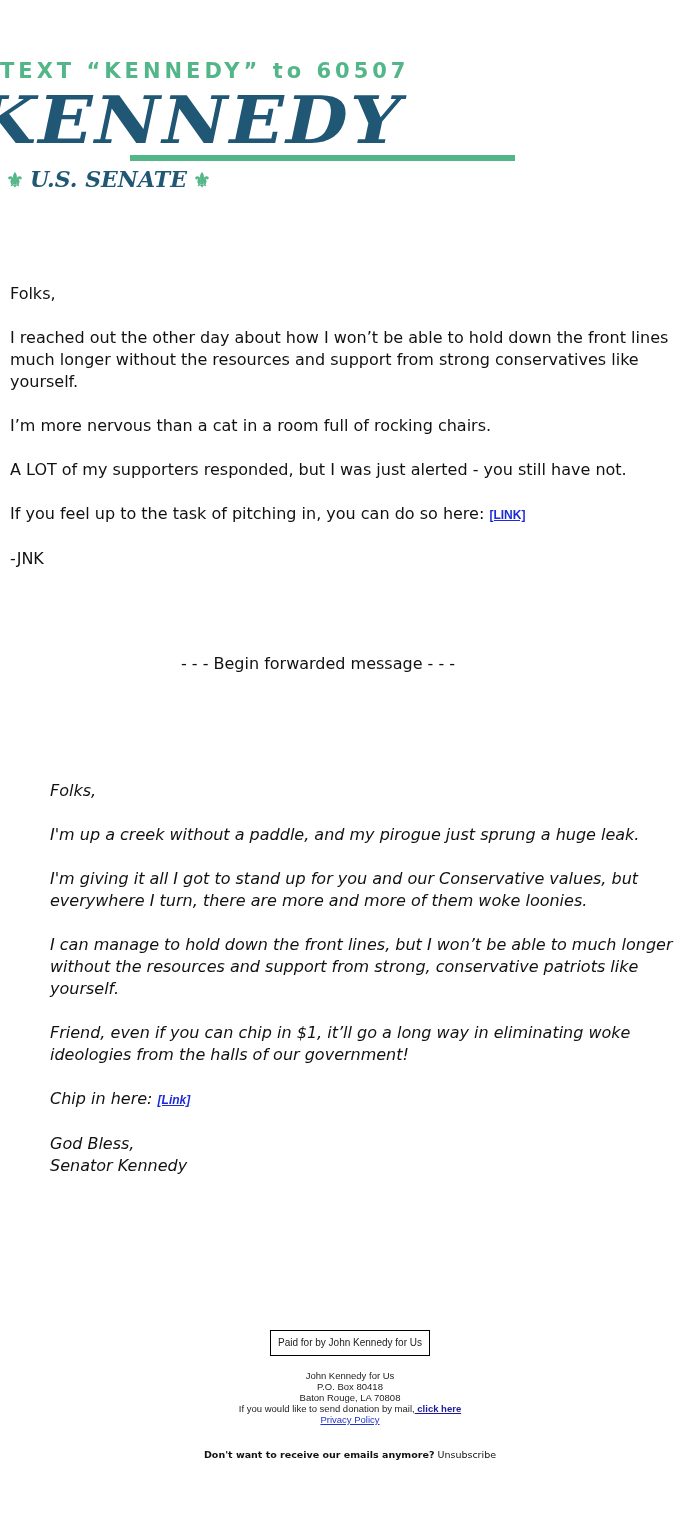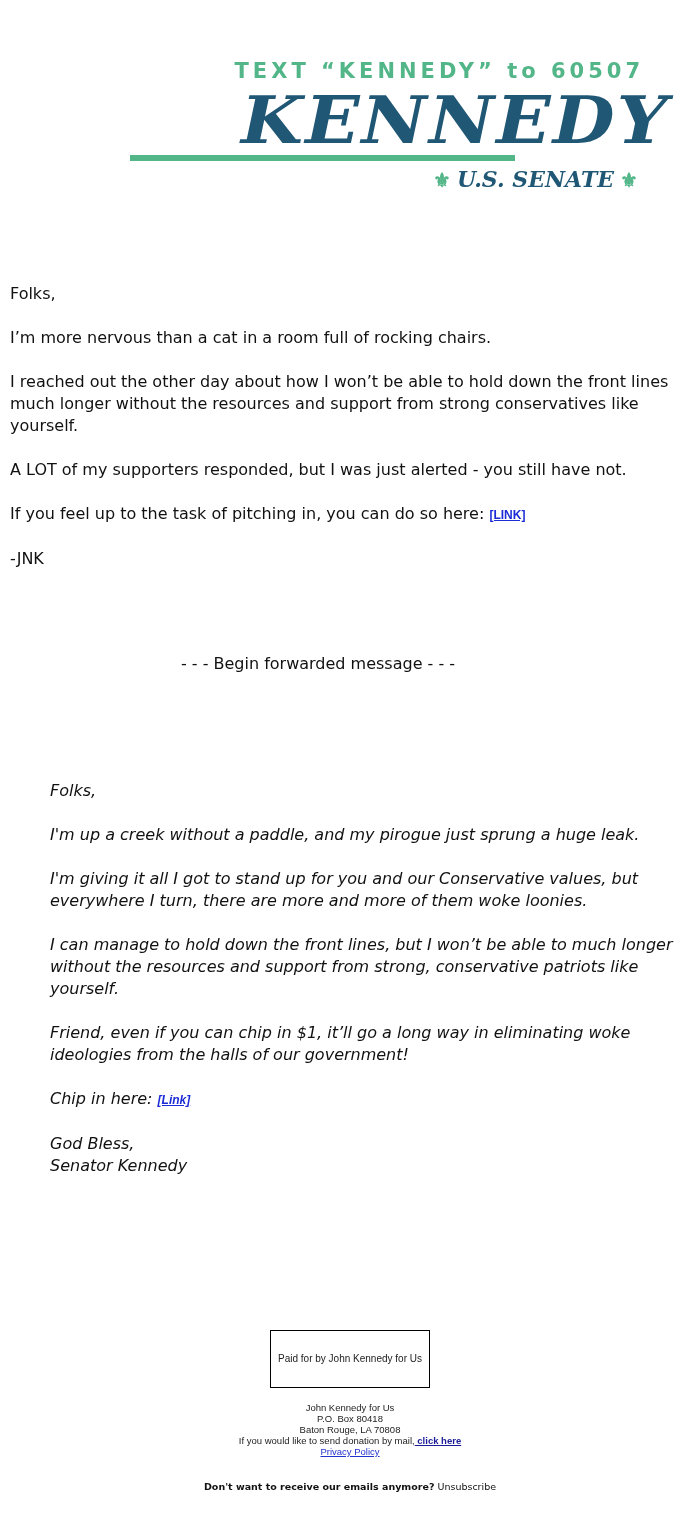--- a/index.html
+++ b/index.html
@@ -1,52 +1,52 @@
 <!DOCTYPE html>
 <html><head>
   <meta charset="utf-8">
   <style>
     html, body { margin: 0; padding: 0; background: #ffffff; }
     body { width: 700px; height: 1540px; position: relative; overflow: hidden; color: #111; }
-    .logo { position: absolute; left: 0; top: 55px; width: 644px; text-align: right; }
+    .logo { position: absolute; left: 0; top: 55px; width: 644px; text-align: left; }
     .logo-sms { font-family: "DejaVu Sans", sans-serif; font-weight: bold; font-size: 21px; letter-spacing: 4px; color: #52b688; line-height: 32px; }
     .logo-name { font-family: "DejaVu Serif", serif; font-weight: bold; font-style: italic; font-size: 66px; color: #1f5775; line-height: 66px; letter-spacing: 2px; transform: scaleX(1.08); }
     .logo-bar { width: 385px; height: 6px; background: #52b688; margin: 2px auto 0 auto; }
     .logo-sub { margin-top: 4px; font-family: "DejaVu Serif", serif; font-weight: bold; font-style: italic; font-size: 22px; color: #1f5775; line-height: 28px; }
     .fleur { color: #52b688; font-style: normal; font-size: 20px; margin: 0 6px; }
     .body-text { position: absolute; left: 10px; top: 283px; width: 685px; font-family: "DejaVu Sans", sans-serif; font-size: 16px; line-height: 22px; }
     .body-text p { margin: 0 0 22px 0; }
     a.lnk { color: #1c2bd6; font-family: "Liberation Sans", sans-serif; font-weight: bold; text-decoration: underline; font-size: 12px; text-align: right; }
     .fwd { position: absolute; left: 0; top: 653px; width: 636px; text-align: center; font-family: "DejaVu Sans", sans-serif; font-size: 16px; line-height: 22px; }
     .quoted { position: absolute; left: 50px; top: 780px; width: 645px; font-family: "DejaVu Sans", sans-serif; font-style: italic; font-size: 16px; line-height: 22px; }
     .quoted p { margin: 0 0 22px 0; }
     .footer { position: absolute; left: 0; top: 1330px; width: 700px; text-align: center; font-family: "Liberation Sans", sans-serif; font-size: 9.5px; line-height: 11px; color: #222; }
-    .paid-box { display: inline-block; border: 1px solid #000; padding: 22px 7px; font-size: 10px; line-height: 12px; }
+    .paid-box { display: inline-block; border: 1px solid #000; padding: 6px 7px; font-size: 10px; line-height: 12px; }
     .addr { margin-top: 14px; }
     .addr a { color: #2233cc; text-decoration: underline; }
     .addr a.bold { font-weight: bold; color: #1c1c99; }
     .unsub { margin-top: 24px; font-family: "DejaVu Sans", sans-serif; font-size: 9.5px; color: #111; }
     .unsub .q { font-weight: bold; }
   </style>
 </head>
 <body>
 
 <div class="logo">
   <div class="logo-sms">TEXT “KENNEDY” to 60507</div>
   <div class="logo-name">KENNEDY</div>
   <div class="logo-bar"></div>
   <div class="logo-sub">
     <span class="fleur">⚜</span><span>U.S. SENATE</span><span class="fleur">⚜</span>
   </div>
 </div>
 
 <div class="body-text">
   <p>Folks,</p>
+  <p>I reached out the other day about how I won’t be able to hold down the front lines much longer without the resources and support from strong conservatives like yourself.</p>
   <p>I’m more nervous than a cat in a room full of rocking chairs.</p>
-  <p>I reached out the other day about how I won’t be able to hold down the front lines much longer without the resources and support from strong conservatives like yourself.</p>
   <p>A LOT of my supporters responded, but I was just alerted - you still have not.</p>
   <p><span>If you feel up to the task of pitching in, you can do so here: </span><a class="lnk" href="#">[LINK]</a></p>
   <p>-JNK</p>
 </div>
 
 <div class="fwd">- - - Begin forwarded message - - -</div>
 
 <div class="quoted">
   <p>Folks,</p>
   <p>I'm up a creek without a paddle, and my pirogue just sprung a huge leak.</p>

